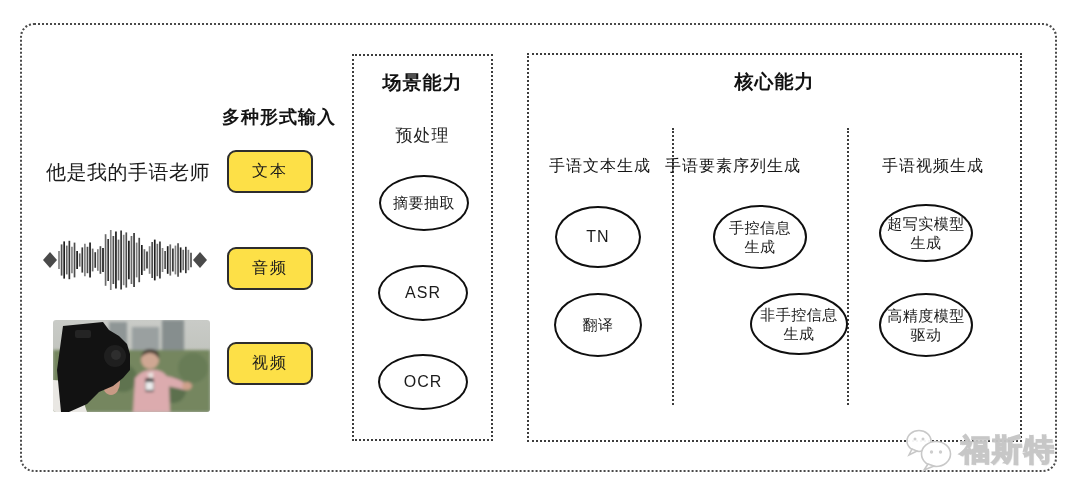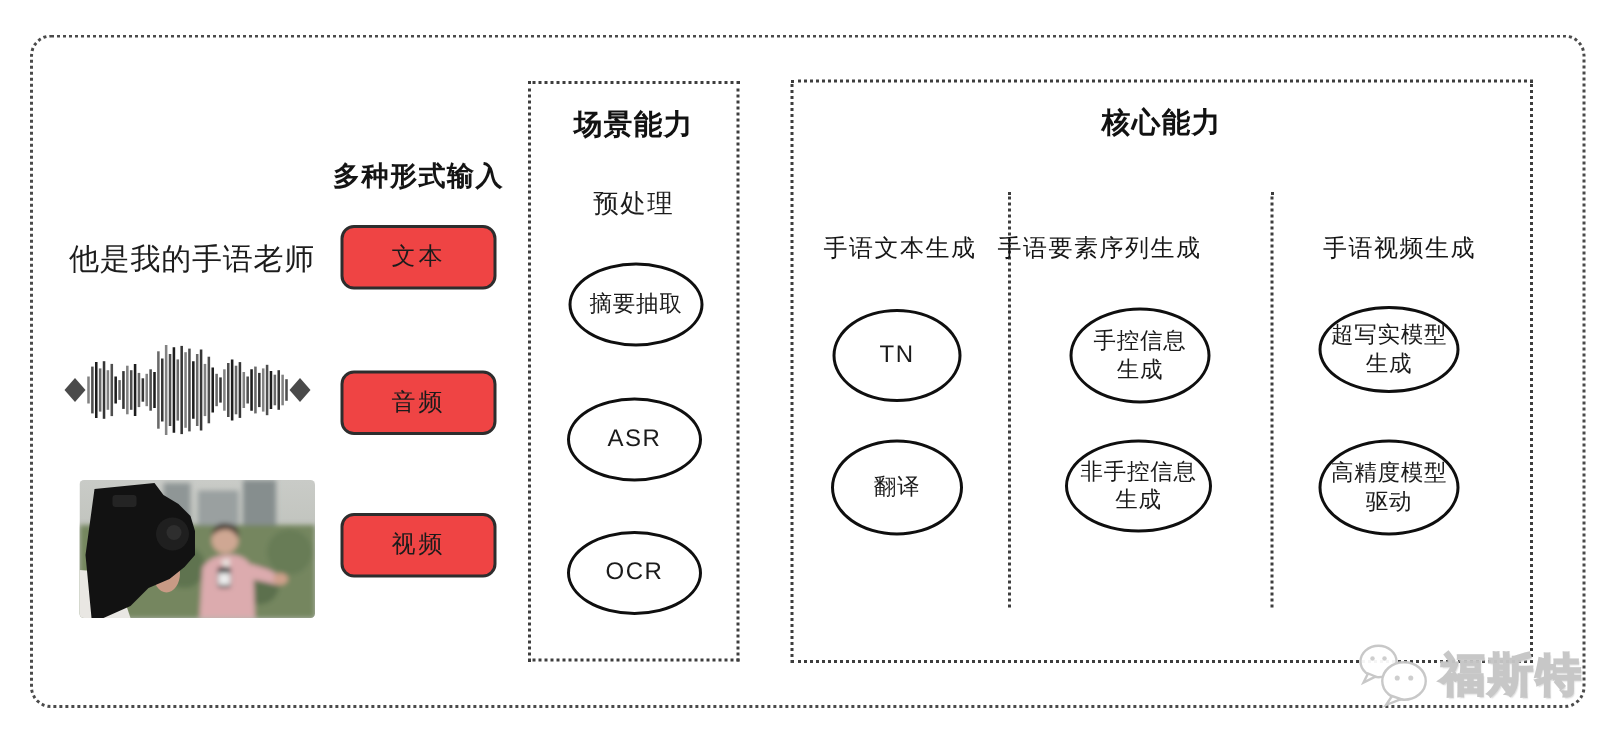--- a/index.html
+++ b/index.html
@@ -46,23 +46,23 @@
   
   .input-label{
     left:210px;top:105px;width:126px;text-align:right;
     font-size:18px;font-weight:700;color:#141414;letter-spacing:1px;
   }
   .example-sentence{
     left:46px;top:159px;width:168px;font-size:20px;color:#1c1c1c;
     letter-spacing:0.5px;white-space:nowrap;
   }
   .type-box{
-    position:absolute;width:104px;height:43px;border:2px solid #2d2d2d;border-radius:9px;
+    position:absolute;width:86px;height:43px;border:2px solid #2d2d2d;border-radius:9px;
     display:flex;align-items:center;justify-content:center;font-size:16px;color:#1b1b1b;
-    letter-spacing:2px;box-sizing:border-box;background:#ef4444;
+    letter-spacing:2px;box-sizing:border-box;background:#fde047;
   }
   
   .watermark{left:904px;top:424px;width:156px;height:52px;display:flex;align-items:center;}
   .wm-text{
     font-size:30px;font-weight:700;color:#ffffff;letter-spacing:2px;
     -webkit-text-stroke:1.3px #c6c6c6;
     text-shadow:0 0 1px #cfcfcf,1px 1px 1px #d8d8d8;
     opacity:.97;margin-left:4px;text-align:center;
   }
 </style>
@@ -206,21 +206,21 @@
 
   <div class="col-header" style="left:600px;top:166px;">手语文本生成</div>
   <div class="col-header" style="left:733px;top:166px;">手语要素序列生成</div>
   <div class="col-header" style="left:933px;top:166px;">手语视频生成</div>
 
   <div class="node" style="left:554px;top:293px;width:88px;height:64px;">翻译</div>
   <div class="node node-latin" style="left:555px;top:206px;width:86px;height:62px;">TN</div>
 
   <div class="node" style="left:713px;top:205px;width:94px;height:64px;">手控信息
 生成</div>
-  <div class="node" style="left:710px;top:293px;width:98px;height:62px;">非手控信息
+  <div class="node" style="left:750px;top:293px;width:98px;height:62px;">非手控信息
 生成</div>
 
   <div class="node" style="left:879px;top:204px;width:94px;height:58px;">超写实模型
 生成</div>
   <div class="node" style="left:879px;top:293px;width:94px;height:64px;">高精度模型
 驱动</div>
 
   <div class="abs watermark">
     <svg width="52" height="46" viewBox="0 0 52 46">
       <g stroke="#c6c6c6" stroke-width="1.6" fill="#ffffff" opacity="0.95">

